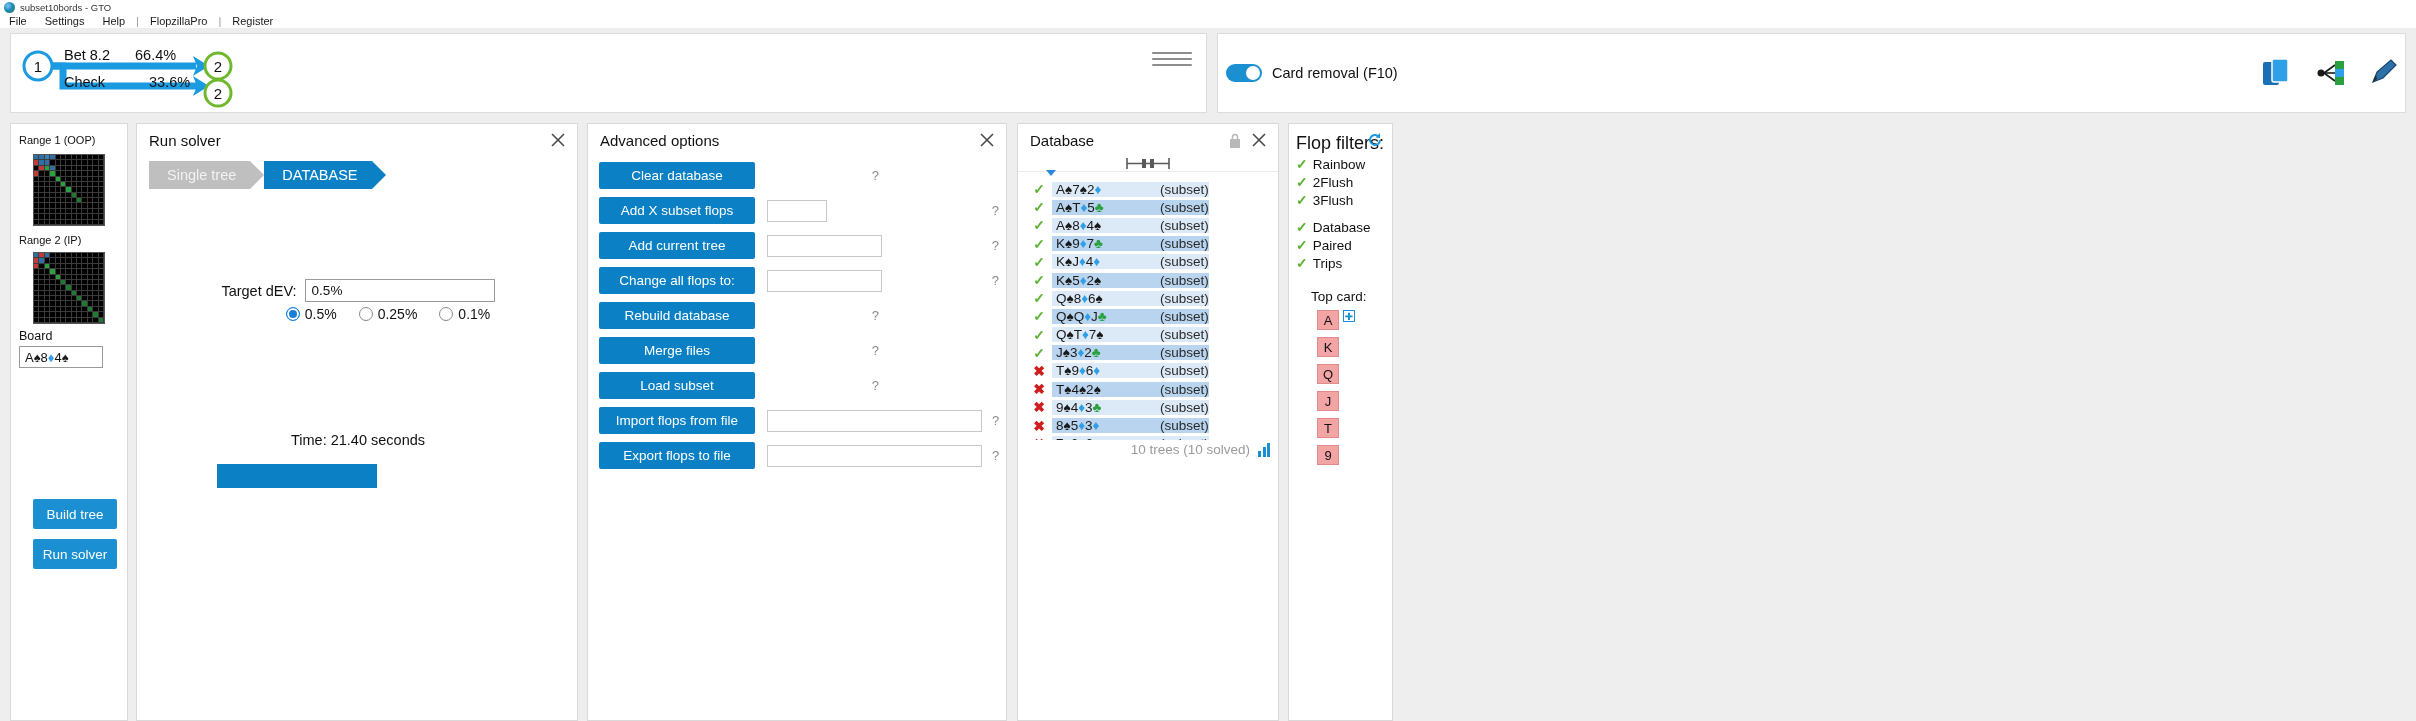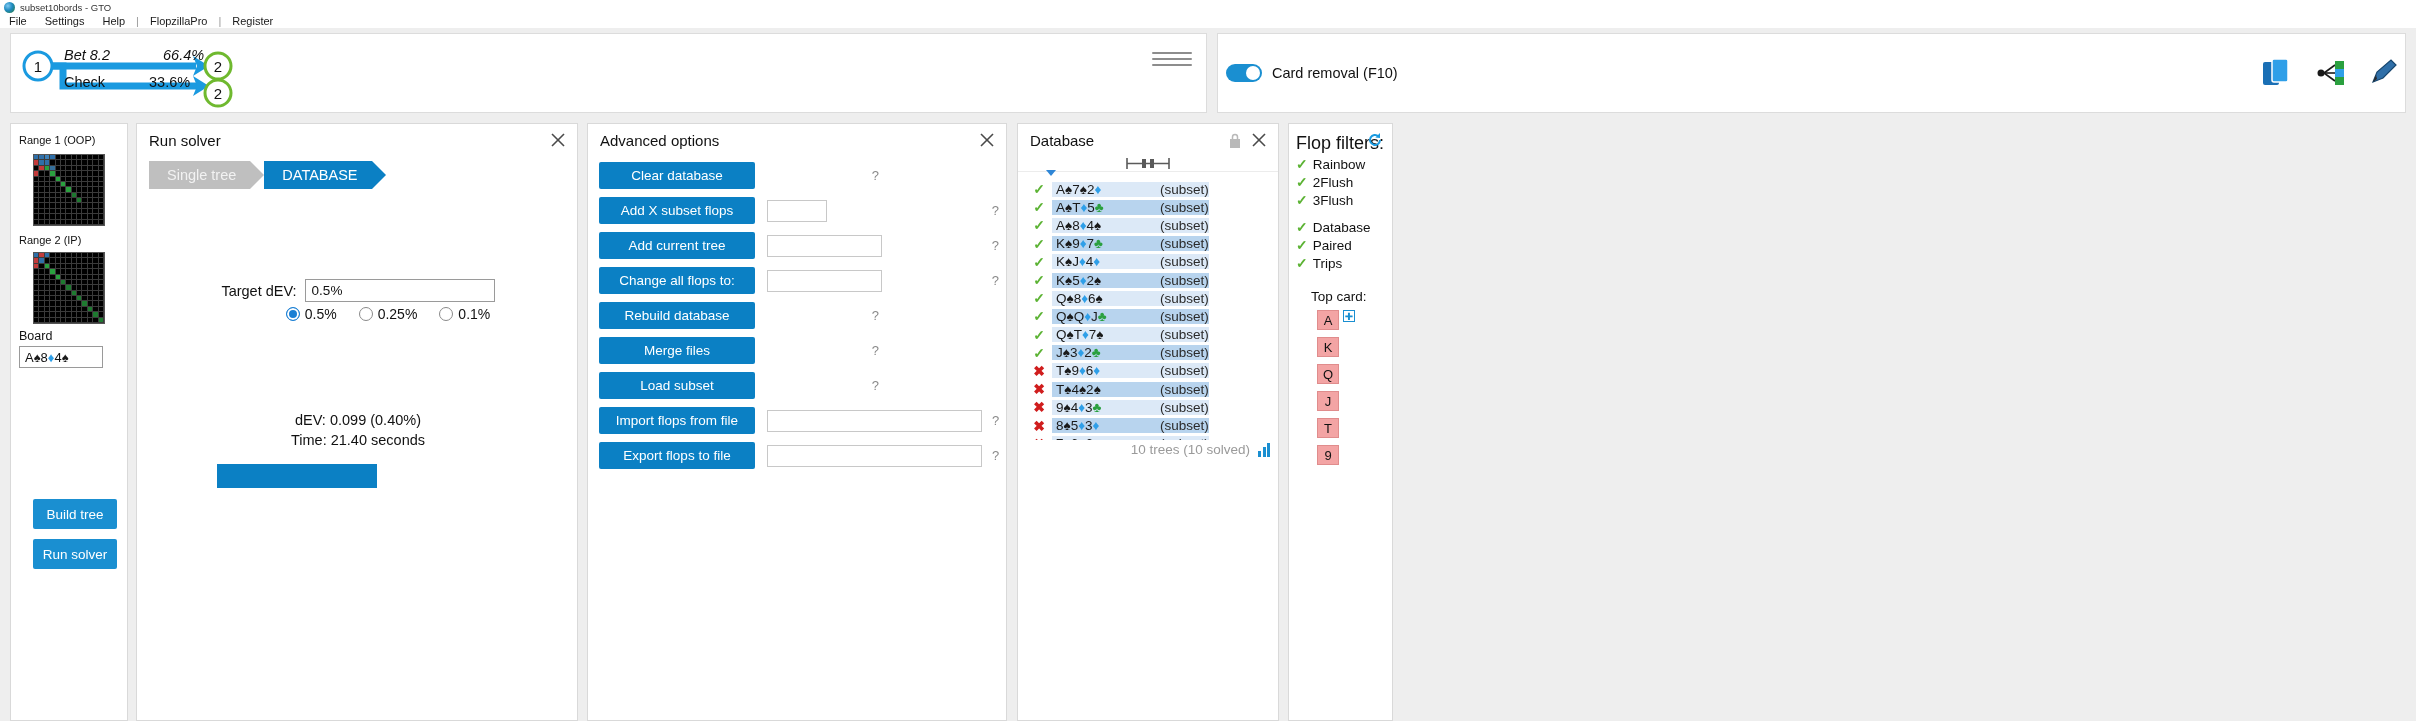--- a/index.html
+++ b/index.html
@@ -44,22 +44,22 @@
 
   
   .tree-panel {
     position: absolute; left: 10px; top: 5px; width: 1197px; height: 80px;
     background: #ffffff; border: 1px solid #dcdcdc;
   }
   .tree-svg { position: absolute; left: 0; top: 0; }
   .tree-label {
     position: absolute; font-size: 14.5px; color: #111; white-space: nowrap;
   }
-  .lbl-bet   { left: 53px;  top: 13px; font-style: italic; }
-  .lbl-betp  { left: 152px; top: 13px; font-style: italic; }
+  .lbl-bet   { left: 53px;  top: 13px; }
+  .lbl-betp  { left: 124px; top: 13px; }
   .lbl-chk   { left: 53px;  top: 40px; }
   .lbl-chkp  { left: 138px; top: 40px; }
   .grip {
     position: absolute; right: 14px; top: 18px; width: 40px; height: 12px;
   }
   .grip i { display:block; height:2px; background:#8d8d8d; margin-bottom:4px; border-radius:1px;}
 
   
   .cr-panel {
     position: absolute; left: 1217px; top: 5px; width: 1189px; height: 80px;
@@ -716,21 +716,20 @@
         </div>
         <div class="rad">
           <span class="dot"></span>
           <span>0.25%</span>
         </div>
         <div class="rad">
           <span class="dot"></span>
           <span>0.1%</span>
         </div>
       </div>
-    <div class="stat-line" id="statDev">dEV: 0.099 (0.40%)</div>
     <div class="stat-line" id="statTime">Time: 21.40 seconds</div>
     <div class="wide-blue"></div>
   </div>
 
   <div class="card" id="advOpts">
     <div class="card-title">Advanced options</div>
     <div class="card-close" style="right:10px;">
       <svg width="18" height="18">
           <line x1="3" y1="3" x2="15" y2="15" stroke="#4a4a4a" stroke-width="1.6"></line>
           <line x1="15" y1="3" x2="3" y2="15" stroke="#4a4a4a" stroke-width="1.6"></line>

